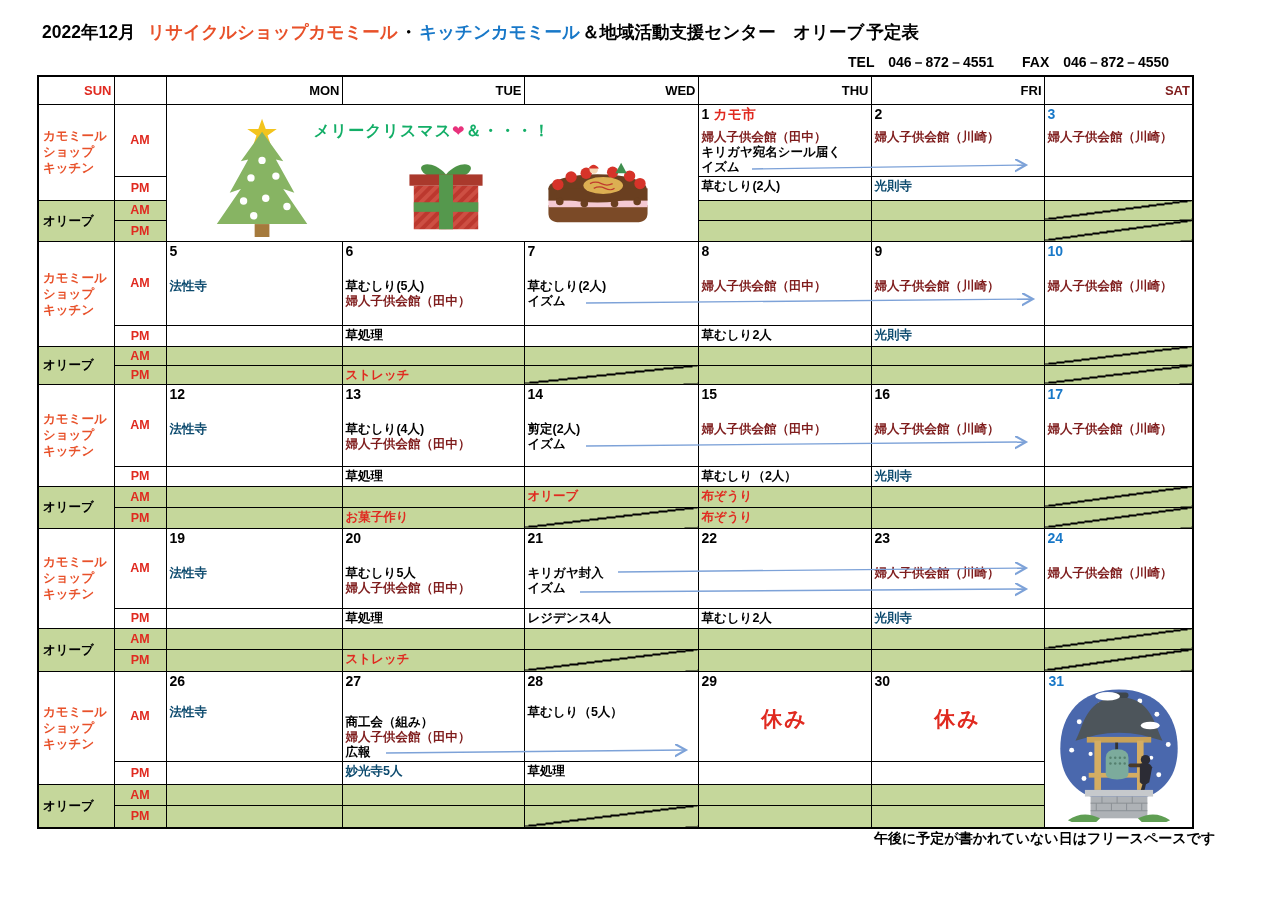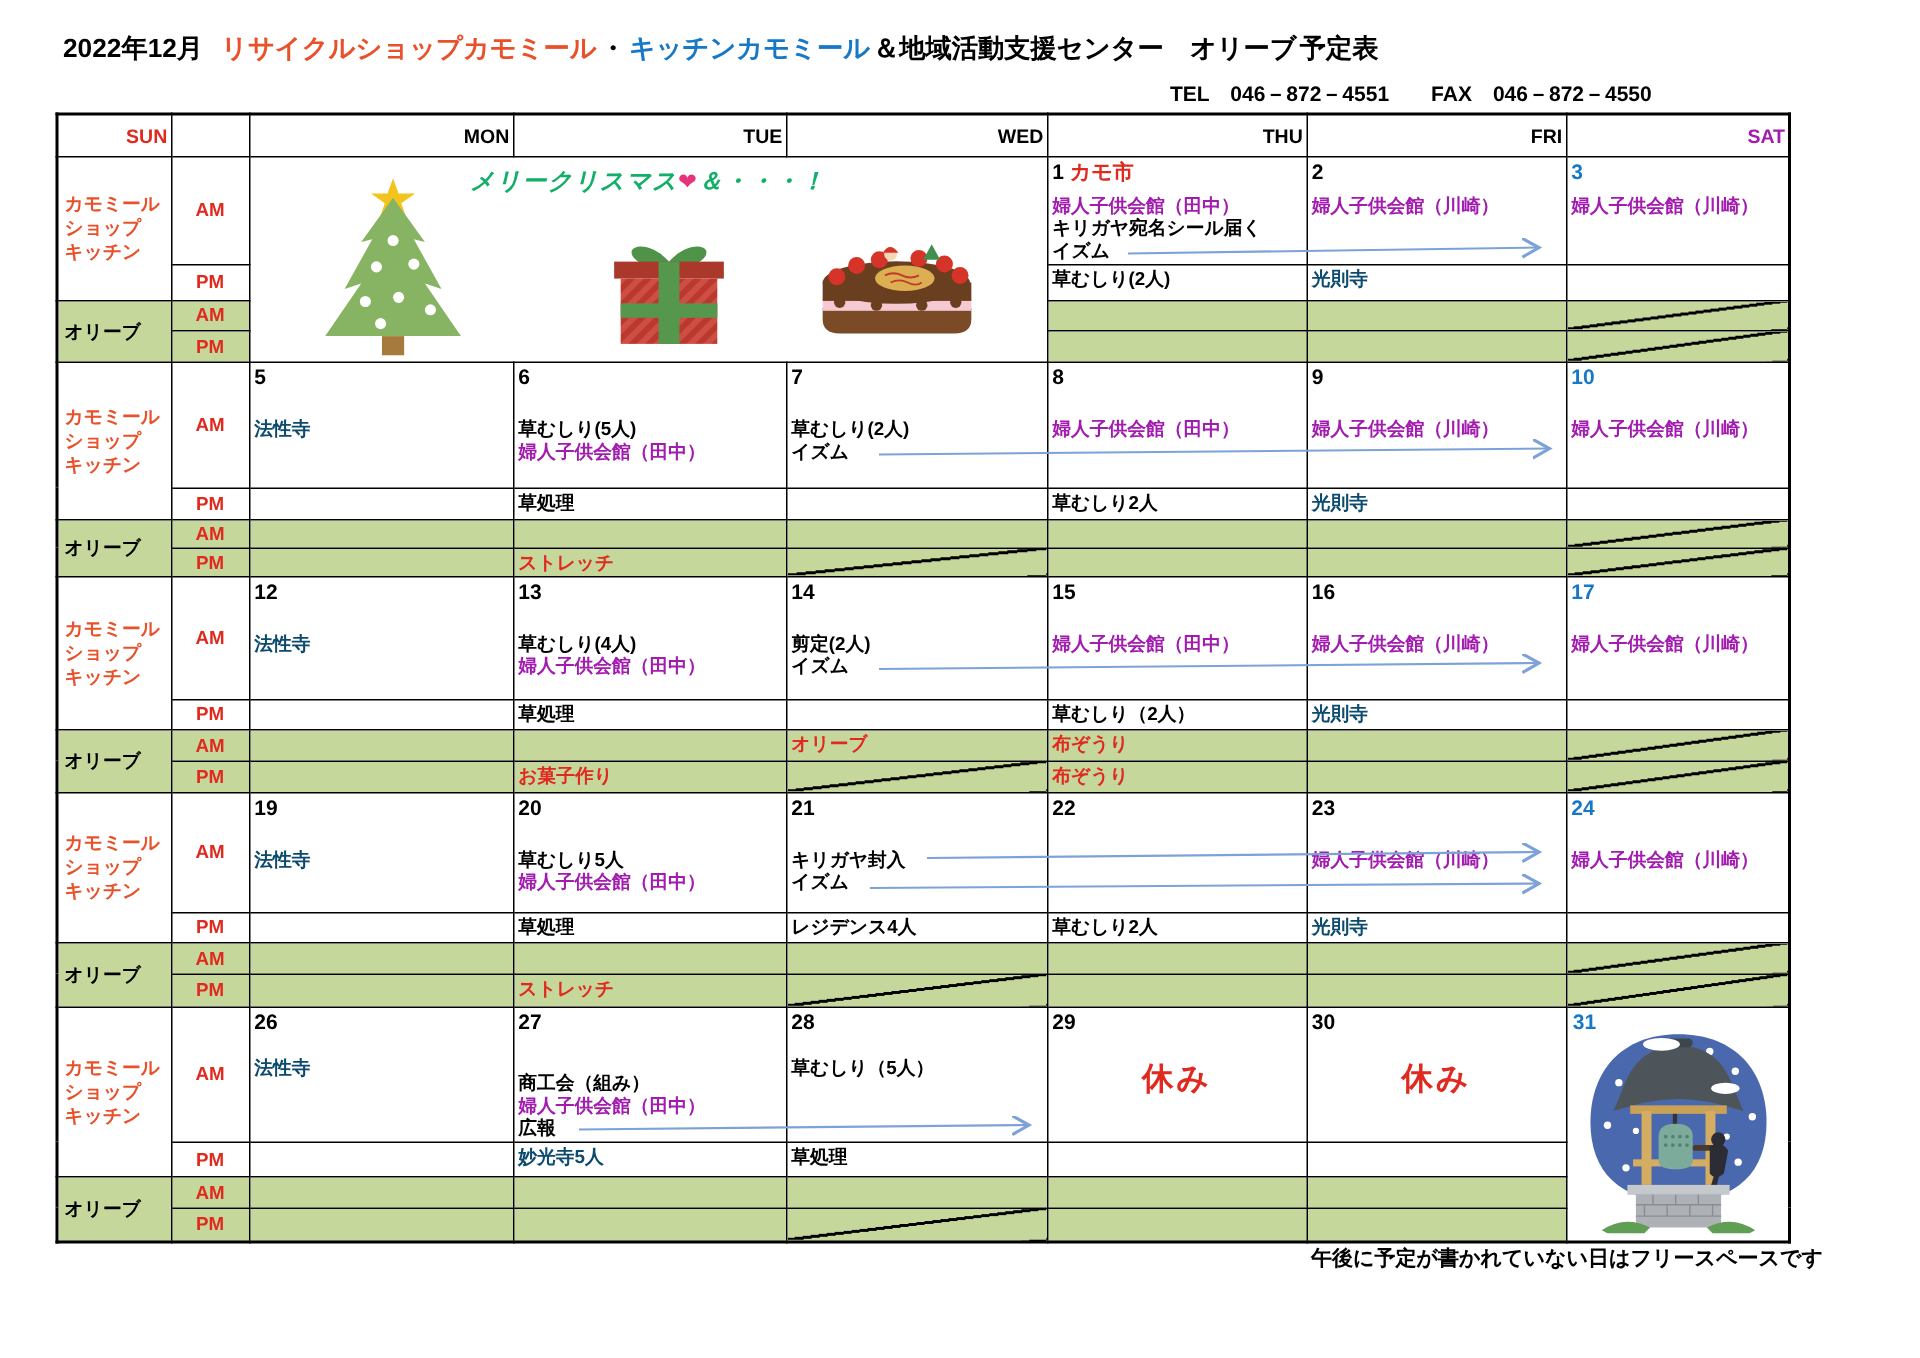--- a/index.html
+++ b/index.html
@@ -4,47 +4,47 @@
 <style>
   html,body{margin:0;padding:0;background:#fff;}
   body{width:1280px;height:905px;position:relative;font-family:"Liberation Sans","DejaVu Sans",sans-serif;color:#000;overflow:hidden;}
 
   
   .title{position:absolute;left:42px;top:20px;font-size:17.5px;font-weight:bold;white-space:nowrap;}
   .title .seg{margin-right:2px;}
   .title .shop{color:#e8512a;margin-left:10px;}
   .title .kitchen{color:#1878c8;}
   .title .suffix{}
-  .contact{position:absolute;left:780px;top:54px;font-size:14px;font-weight:bold;white-space:nowrap;}
+  .contact{position:absolute;left:848px;top:54px;font-size:14px;font-weight:bold;white-space:nowrap;}
   .footnote{position:absolute;left:874px;top:830px;font-size:14px;font-weight:bold;}
 
   
   table.cal{position:absolute;left:37px;top:75px;border-collapse:collapse;table-layout:fixed;width:1155px;border:2px solid #000;}
   td,th{border:1px solid #000;padding:1px 3px;vertical-align:top;font-size:12px;font-weight:bold;overflow:hidden;text-align:left;}
   th{text-align:right;font-size:13px;vertical-align:middle;padding:2px;}
   .g{background:#c5d79b;}
   .red{color:#e02a20;}
-  .blue{color:#a21caf;}
+  .blue{color:#7f1d1d;}
   .purple{color:#0c4a6e;}
   .orange{color:#e8512a;}
   .lbl{vertical-align:middle;white-space:pre-line;line-height:1.28;font-size:12.5px;padding-left:4px;}
   .ampm{vertical-align:middle;text-align:center;color:#e02a20;font-size:12.5px;}
   .num{height:18px;font-size:14px;line-height:17px;}
   .satn{color:#1878c8;}
   .evts{line-height:15px;font-size:12.5px;}
   .m6{margin-top:6px;}
   .m14{margin-top:14px;}
   .m18{margin-top:18px;}
   .gap10{height:10px;}
   .ln{min-height:15px;}
   .diag{background-image:linear-gradient(to bottom right,transparent calc(50% - 1px),#000 calc(50% - 1px),#000 calc(50% + 1px),transparent calc(50% + 1px));}
   .pmtxt{line-height:16px;font-size:12.5px;}
 
   
-  td.xmas{position:relative;padding:4px;font-style:italic;}
+  td.xmas{position:relative;padding:14px;}
   .banner{text-align:center;margin-top:2px;font-size:16px;font-weight:bold;color:#13ae67;letter-spacing:1px;}
   .banner .heart{color:#e8327c;font-size:15px;}
   .xart{position:absolute;}
   td.closedcell{position:relative;}
   td.closedcell .num{position:absolute;top:1px;left:3px;}
   .closedtxt{margin-top:32px;text-align:center;font-size:21px;color:#e02a20;font-weight:bold;letter-spacing:2px;}
   td.sat31{position:relative;padding:4px;text-align:center;}
   td.sat31 .num{position:absolute;top:1px;left:4px;z-index:2;}
   td.sat31 svg{position:absolute;top:10px;left:5px;}
 

